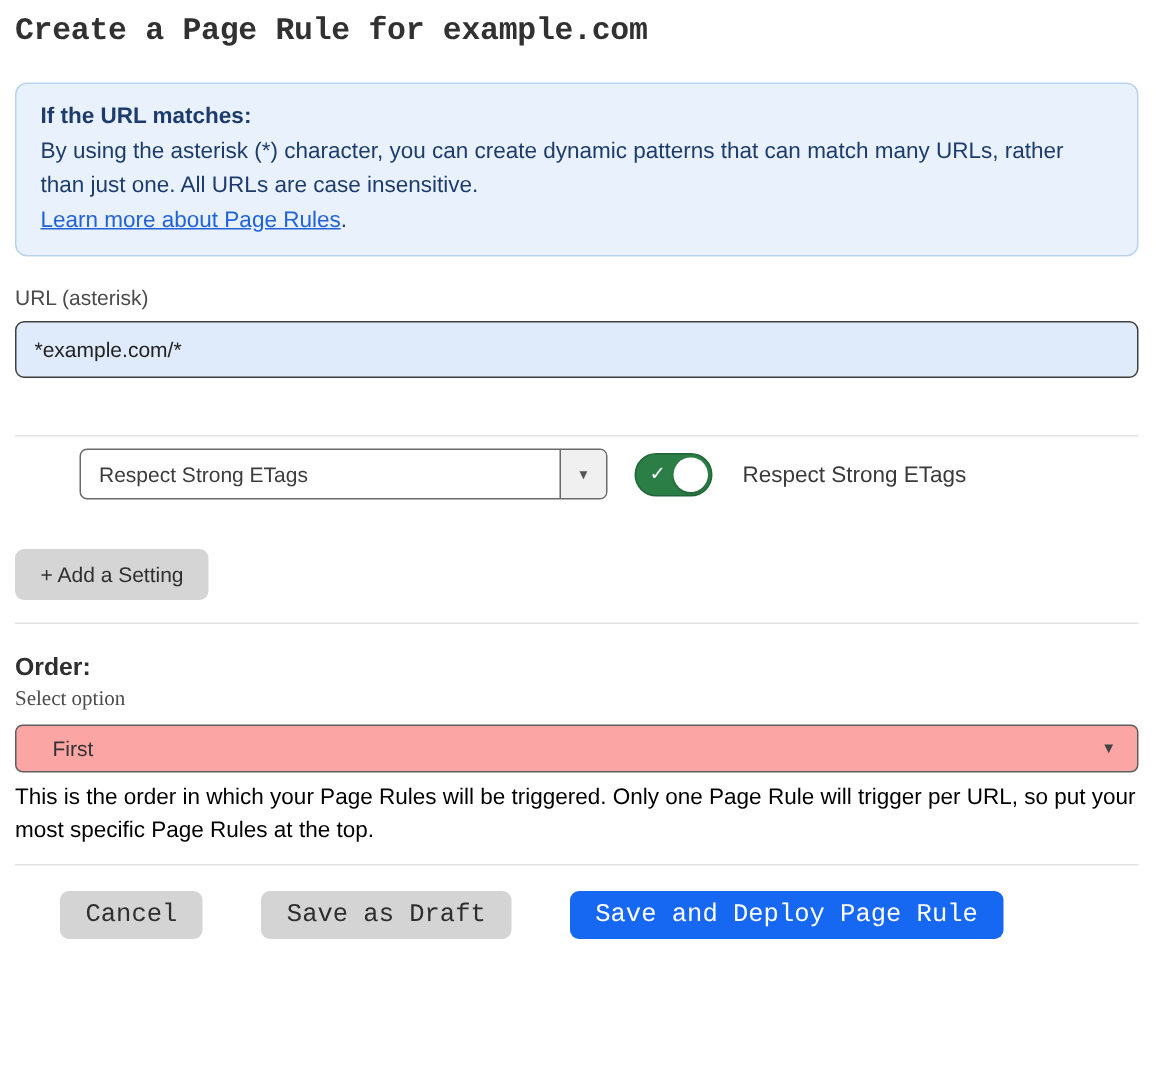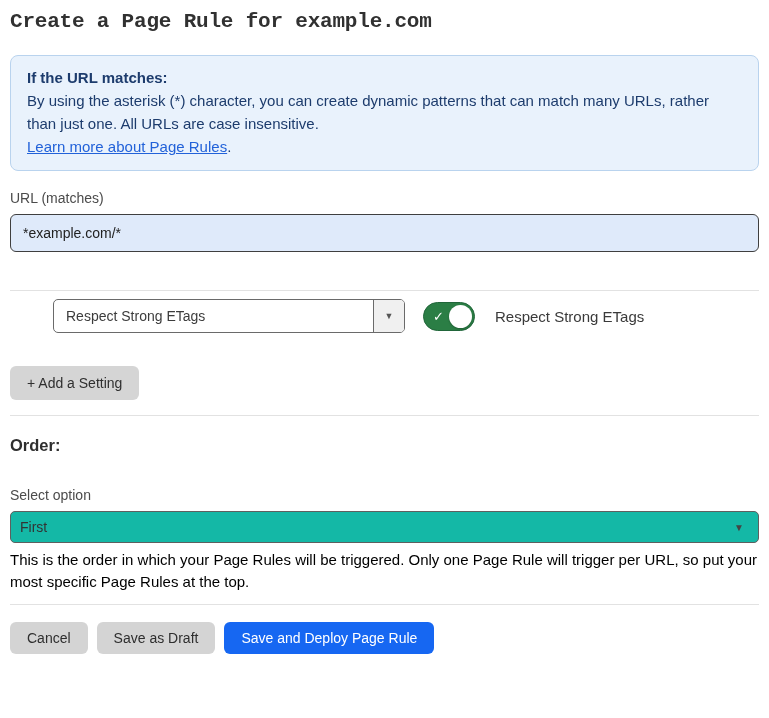--- a/index.html
+++ b/index.html
@@ -71,21 +71,21 @@
   .section-heading {
     font-size: 16.5px;
     font-weight: 700;
     color: #2f2f2f;
     margin: 0;
   }
   .settings-heading { margin-top: 19px; }
   .order-heading { margin-top: 20px; }
 
   .pick-label { margin-top: 24px; }
-  .select-label { margin-top: 32px; }
+  .select-label { margin-top: 4px; font-family: Liberation Serif, serif; }
 
   .setting-row {
     margin-top: 8px;
     display: flex;
     align-items: center;
     padding-left: 43px;
   }
   .setting-select {
     width: 352px;
     height: 34px;
@@ -161,27 +161,27 @@
     font-size: 14px;
     color: #2f2f2f;
     font-family: "Liberation Sans", "DejaVu Sans", sans-serif;
     cursor: pointer;
   }
 
   .order-select {
     margin-top: 8px;
     width: 100%;
     height: 32px;
-    background: #14b8a6;
+    background: #fca5a5;
     border: 1px solid #5f5f5f;
     border-radius: 5px;
     display: flex;
     align-items: center;
     justify-content: space-between;
-    padding: 0 14px 0 9px;
+    padding: 0 14px 0 24px;
     font-size: 14px;
     color: #333333;
     cursor: pointer;
   }
   .order-select-arrow {
     color: #444444;
     font-size: 10px;
   }
 
   .help-text {
@@ -194,24 +194,25 @@
   .footer {
     margin-top: 17px;
     display: flex;
     gap: 9px;
     align-items: center;
   }
   .btn {
     height: 32px;
     border: none;
     border-radius: 6px;
-    font-size: 14px;
+    font-size: 17px;
     padding: 0 17px;
-    font-family: Liberation Sans, sans-serif;
-    cursor: pointer;
+    font-family: Liberation Mono, monospace;
+    cursor: pointer;
+    margin-left: 30px;
   }
   .btn-gray {
     background: #d4d4d4;
     color: #2e2e2e;
   }
   .btn-primary {
     background: #1667f2;
     color: #ffffff;
   }
 </style>
@@ -221,21 +222,21 @@
 <div class="container">
 
   <h1 class="page-title">Create a Page Rule for example.com</h1>
 
   <div class="info-box">
     <div class="info-heading">If the URL matches:</div>
     <div>By using the asterisk (*) character, you can create dynamic patterns that can match many URLs, rather than just one. All URLs are case insensitive.</div>
     <div><a class="info-link">Learn more about Page Rules</a><span>.</span></div>
   </div>
 
-  <div class="field-label">URL (matches)</div>
+  <div class="field-label">URL (asterisk)</div>
   <input class="url-input" type="text" value="*example.com/*" style="">
 
   <hr class="divider divider-1">
 
 
 
   <div class="setting-row">
     <div class="setting-select">
       <div class="setting-select-value">Respect Strong ETags</div>
       <div class="setting-select-arrow">▼</div>

